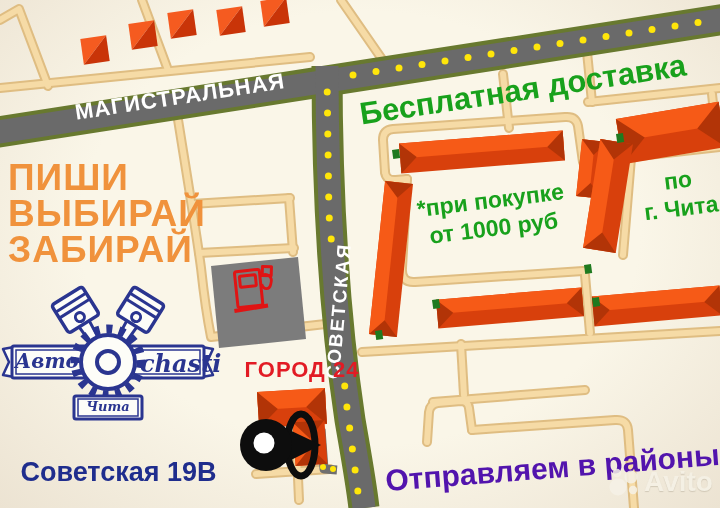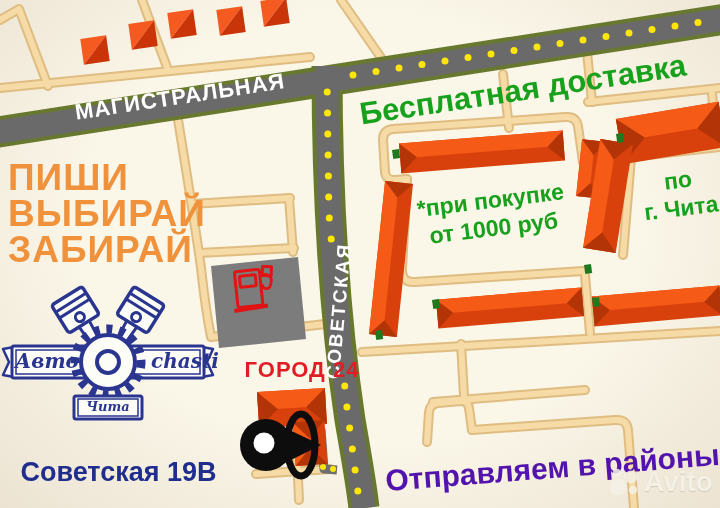--- a/index.html
+++ b/index.html
@@ -24,21 +24,21 @@
     font-size:27px;line-height:30px;margin-top:30px;}
   .districts{left:380px;top:451px;width:345px;font-size:30px;color:var(--purple);
     transform:rotate(-4.5deg);text-align:center;}
   .magis{left:60px;top:84px;width:240px;color:#fff;font-size:22px;letter-spacing:1px;
     transform:rotate(-8.6deg);text-align:center;}
   .sovet{left:255px;top:299px;width:170px;height:24px;color:#fff;font-size:19px;
     letter-spacing:2px;transform:rotate(-85deg);text-align:center;}
   .logo-word{position:absolute;font-family:"DejaVu Serif",serif;font-style:italic;
     font-weight:bold;color:var(--logo-navy);text-align:center;}
   .lw-left{left:15px;top:349px;width:60px;font-size:20px;text-align:center;}
-  .lw-right{left:151px;top:349px;width:62px;font-size:20px;}
+  .lw-right{left:140px;top:349px;width:62px;font-size:24px;}
   .lw-city{left:76px;top:399px;width:64px;font-size:13px;}
   .wm{position:absolute;left:608px;top:466px;display:flex;align-items:center;gap:2px;
     opacity:.85;}
   .wm .wm-text{color:#f6f2e7;font-size:28px;font-weight:bold;
     text-shadow:0 1px 1px rgba(160,150,130,.45);}
   
   .tan-c{fill:none;stroke:var(--tan-casing);stroke-width:10;stroke-linecap:round;stroke-linejoin:round;}
   .tan-f{fill:none;stroke:var(--tan);stroke-width:6;stroke-linecap:round;stroke-linejoin:round;}
   .road-c{fill:none;stroke:var(--road-olive);stroke-width:31;}
   .road-f{fill:none;stroke:var(--road-gray);stroke-width:23;}

